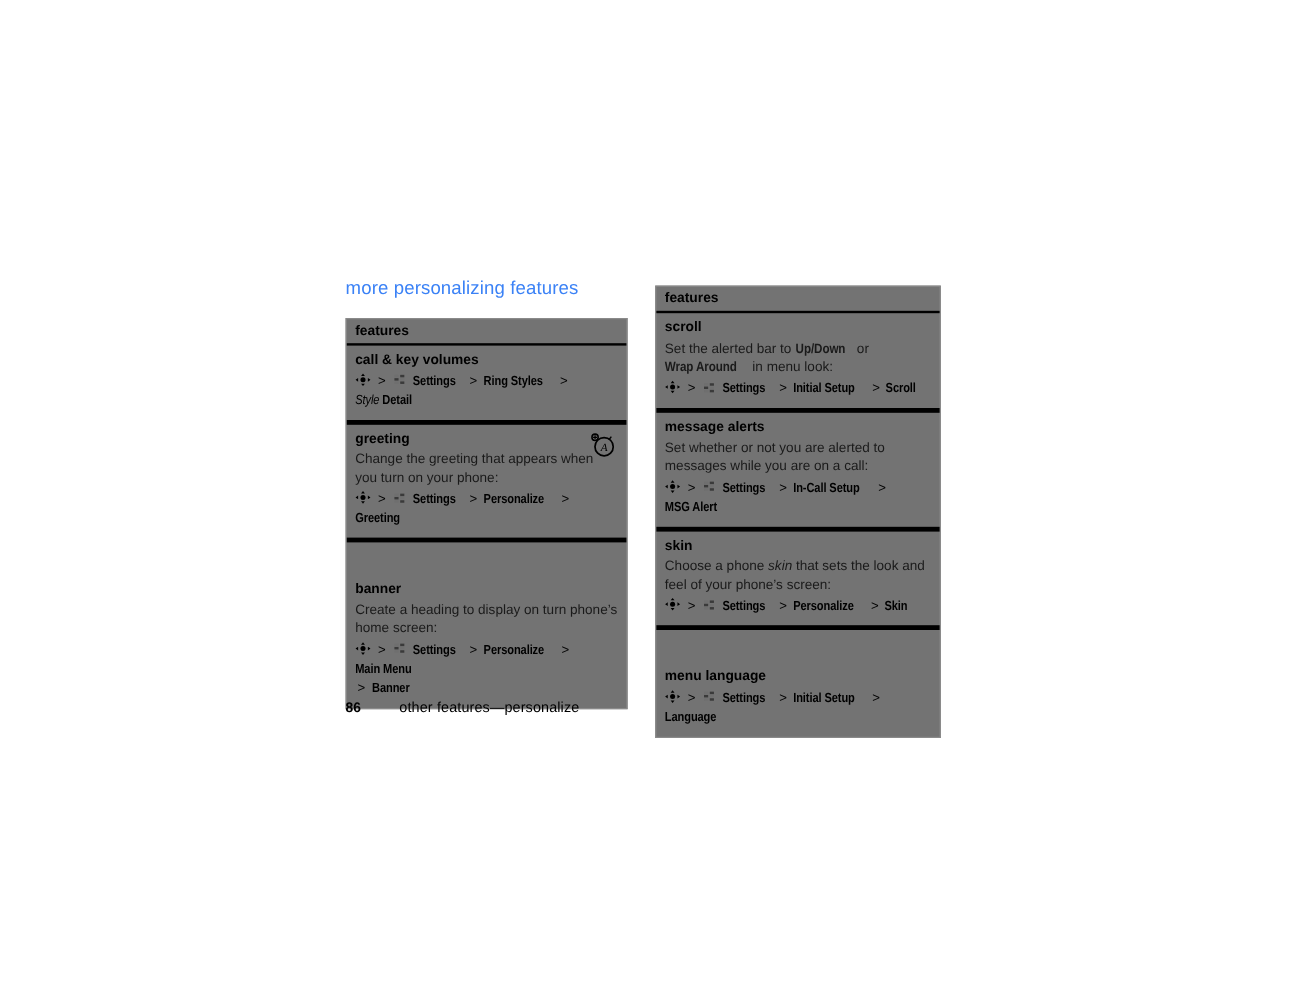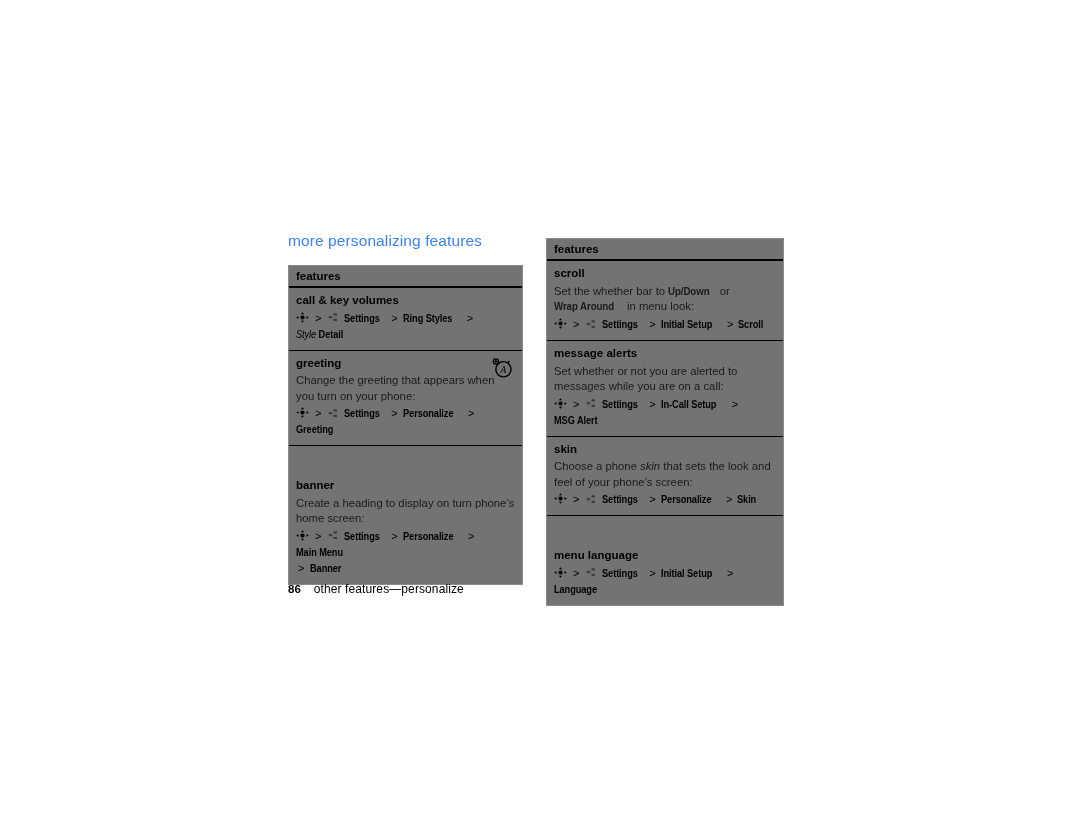--- a/index.html
+++ b/index.html
@@ -53,21 +53,21 @@
     font-size: 11.5px;
     font-weight: bold;
     border-bottom: 2.5px solid #000;
     line-height: 1.25;
   }
 
   
   .feat-block {
     box-sizing: border-box;
     padding: 4px 7px 6px 7px;
-    border-bottom: 1px solid #000000;
+    border-bottom: 4px solid #000000;
     position: relative;
   }
   .feat-block.last { border-bottom: none; margin-top: 27px; }
 
   .feat-name {
     font-size: 11.5px;
     font-weight: bold;
     line-height: 1.35;
     margin: 1px 0 2px 0;
   }
@@ -142,21 +142,21 @@
   .footer {
     position: absolute;
     left: 288px;
     top: 582px;
     font-size: 11.5px;
     white-space: nowrap;
   }
   .footer .pg {
     font-weight: bold;
     font-size: 11.5px;
-    margin-right: 13px;
+    margin-right: 32px;
   }
   .footer .ftxt {
     font-weight: 400;
     font-size: 12px;
     letter-spacing: 0.1px;
   }
 </style>
 </head>
 <body>
 
@@ -286,21 +286,21 @@
   </div>
 
   <div class="feat-table" id="table-right">
 
     <div class="tbl-head">features</div>
 
     <div class="feat-block">
       <div class="feat-name">scroll</div>
 
       <div class="feat-desc">
-        <span>Set the whether bar to </span><span class="cond">Up/Down</span><span> or </span><span class="cond">Wrap Around</span><span> in menu look:</span>
+        <span>Set the alerted bar to </span><span class="cond">Up/Down</span><span> or </span><span class="cond">Wrap Around</span><span> in menu look:</span>
       </div>
 
       <div class="nav-path">
         <span class="icon-nav">
           <svg viewBox="0 0 26 22" width="13" height="11">
             <circle cx="13" cy="11" r="4.2" fill="#000"></circle>
             <polygon points="13,0.5 16.2,4.6 9.8,4.6" fill="#000"></polygon>
             <polygon points="13,21.5 16.2,17.4 9.8,17.4" fill="#000"></polygon>
             <polygon points="0.5,11 4.9,7.9 4.9,14.1" fill="#000"></polygon>
             <polygon points="25.5,11 21.1,7.9 21.1,14.1" fill="#000"></polygon>

